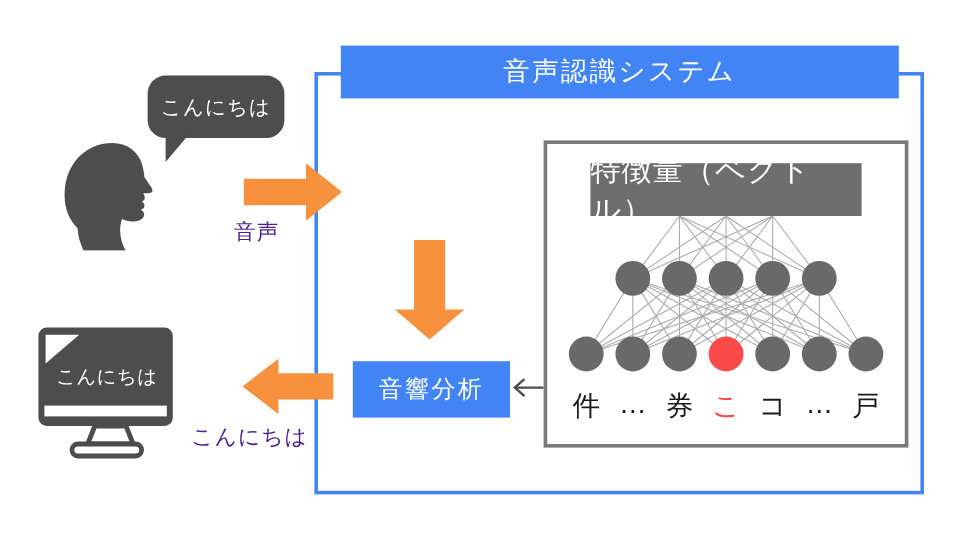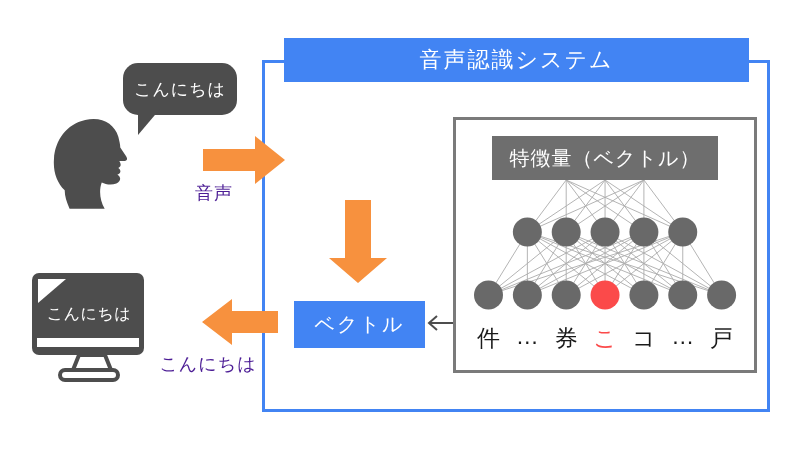--- a/index.html
+++ b/index.html
@@ -21,21 +21,21 @@
   
   .proc-box{background:var(--blue);color:#fff;display:flex;align-items:center;justify-content:center;letter-spacing:2px;}
   .acoustic-box{left:294px;top:137px;width:131px;height:45px;font-size:20px;}
   .decoder-box{left:294px;top:301px;width:131px;height:47px;font-size:20px;}
   
   .flow-label{color:#4c1d95;font-size:18px;text-align:center;letter-spacing:1px;}
   .voice-label{left:184px;top:181px;width:60px;}
   .textify-label{left:158px;top:352px;width:100px;}
   
   .feature-panel{left:453px;top:117px;width:304px;height:256px;border:3px solid var(--panel-border);box-sizing:border-box;background:#fff;}
-  .feature-header{left:36px;top:16px;width:226px;height:44px;background:var(--header-bg);color:#fff;font-size:20px;
+  .feature-header{left:36px;top:16px;width:226px;height:44px;background:var(--header-bg);color:#fff;font-size:25px;
     display:flex;align-items:center;justify-content:center;letter-spacing:1px;z-index:2;}
   .nn-svg{left:-3px;top:-3px;width:304px;height:256px;}
   .candidate-row{left:-3px;top:203px;width:304px;height:32px;}
   .candidate{position:absolute;transform:translateX(-50%);font-size:23px;color:#1a1a1a;top:0;white-space:nowrap;}
   .candidate.hl{color:var(--red);}
   .monitor{left:30px;top:272px;width:118px;height:112px;}
   .monitor-text{left:6px;right:6px;top:32px;text-align:center;color:#fff;font-size:16px;letter-spacing:0.5px;}
 </style>
 </head>
 <body>
@@ -74,21 +74,21 @@
     <polygon fill="var(--orange)" points="0,13 52,13 52,0 82,24 52,48 52,35 0,35"></polygon>
   </svg>
   <div class="abs flow-label voice-label">音声</div>
 
 
   <svg class="abs" style="left:329px;top:200px;" width="58" height="83" viewBox="0 0 58 83">
     <polygon fill="var(--orange)" points="16,0 42,0 42,58 58,58 29,83 0,58 16,58"></polygon>
   </svg>
 
   <div class="abs proc-box decoder-box">
-    <span>ベクトル</span>
+    <span>音響分析</span>
   </div>
 
   <svg class="abs" style="left:427px;top:313px;" width="27" height="20" viewBox="0 0 27 20">
     <line x1="27" y1="10" x2="3" y2="10" stroke="#4d4d4d" stroke-width="2"></line>
     <polyline points="10,3 2,10 10,17" fill="none" stroke="#4d4d4d" stroke-width="2"></polyline>
   </svg>
 
   <div class="abs feature-panel">
     <svg class="abs nn-svg" viewBox="0 0 304 256">
         <line x1="113.2" y1="63" x2="74.35" y2="115" stroke="var(--line)" stroke-width="0.9"></line>

